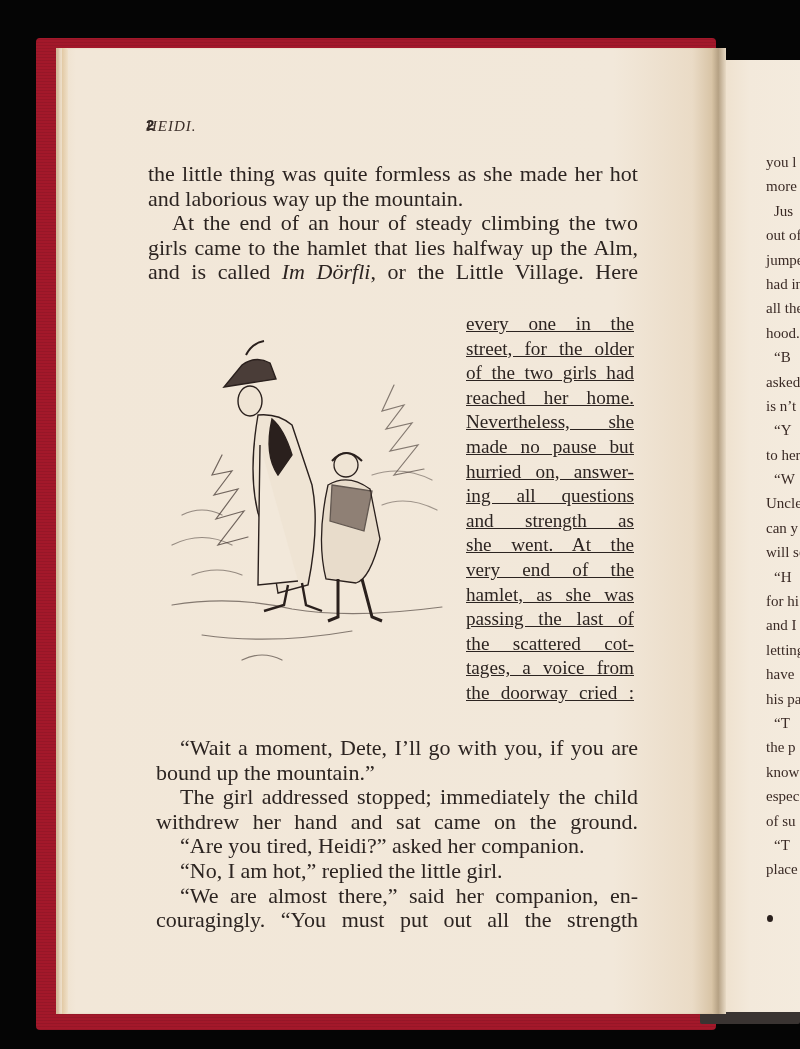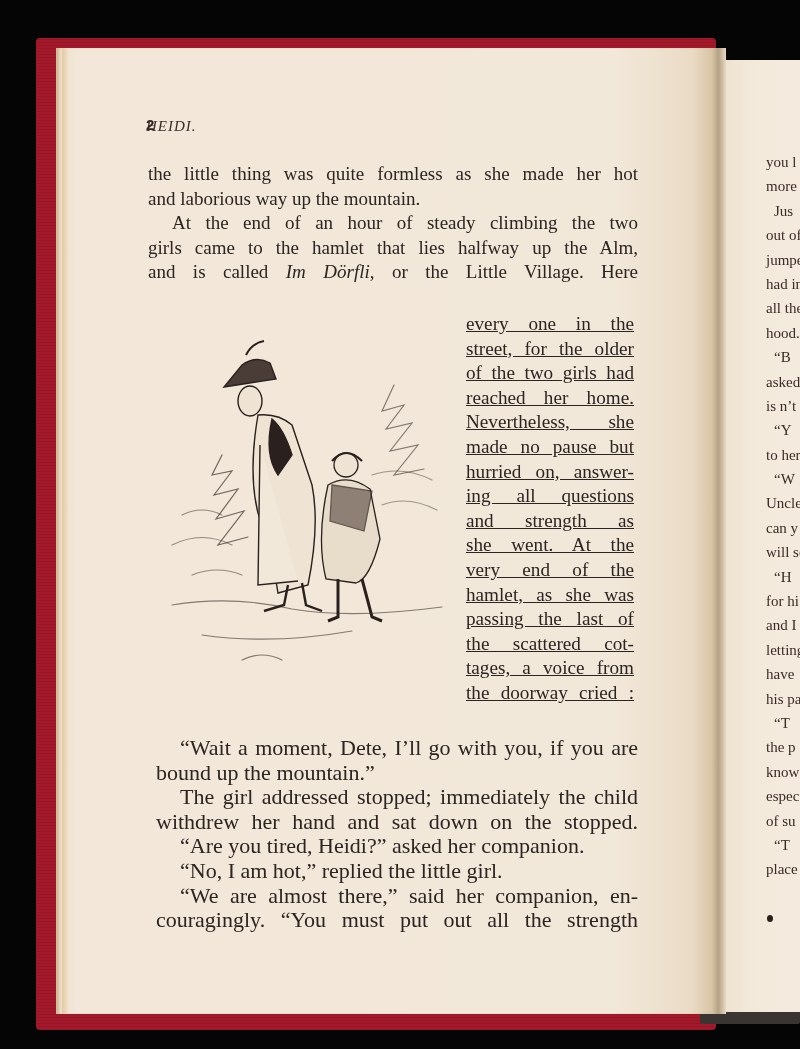--- a/index.html
+++ b/index.html
@@ -42,21 +42,21 @@
   .page-num {
     position:absolute; left:0; top:0; font-family:"Liberation Sans","DejaVu Sans",sans-serif;
     font-weight:bold; font-size:15px; color:#2a2220;
   }
   .running-head {
     position:absolute; left:0; right:0; top:2px; text-align:left;
     font-style:italic; font-size:15px; letter-spacing:1px; color:#3a2d28;
   }
   .text-block {
     position:absolute; left:148px; top:162px; width:490px;
-    color:#2c2421; font-size:19px; line-height:24.6px;
+    color:#2c2421; font-size:22px; line-height:24.6px;
   }
   .line { white-space:nowrap; text-align:justify; text-align-last:justify; display:block; height:24.6px; }
   .line.last { text-align-last:left; }
   .indent { padding-left:24px; }
   .narrow-col {
     position:absolute; left:466px; top:312px; width:168px;
     color:#2c2421; font-size:19.2px; line-height:24.6px;text-decoration:underline;
   }
   .lower-block {
     position:absolute; left:156px; top:736px; width:482px;
@@ -147,21 +147,21 @@
   <span class="line">passing the last of</span>
   <span class="line">the scattered cot-</span>
   <span class="line">tages, a voice from</span>
   <span class="line">the doorway cried :</span>
 </div>
 
 <div class="lower-block">
   <span class="line indent">“Wait a moment, Dete, I’ll go with you, if you are</span>
   <span class="line last">bound up the mountain.”</span>
   <span class="line indent">The girl addressed stopped; immediately the child</span>
-  <span class="line">withdrew her hand and sat down on the stopped.</span>
+  <span class="line">withdrew her hand and sat came on the ground.</span>
   <span class="line indent last">“Are you tired, Heidi?” asked her companion.</span>
   <span class="line indent last">“No, I am hot,” replied the little girl.</span>
   <span class="line indent">“We are almost there,” said her companion, en-</span>
   <span class="line">couragingly.  “You must put out all the strength</span>
 </div>
 
 <div class="right-text" id="right-frags">
     <span>you l</span>
     <span>more</span>
     <span class="ind">Jus</span>

